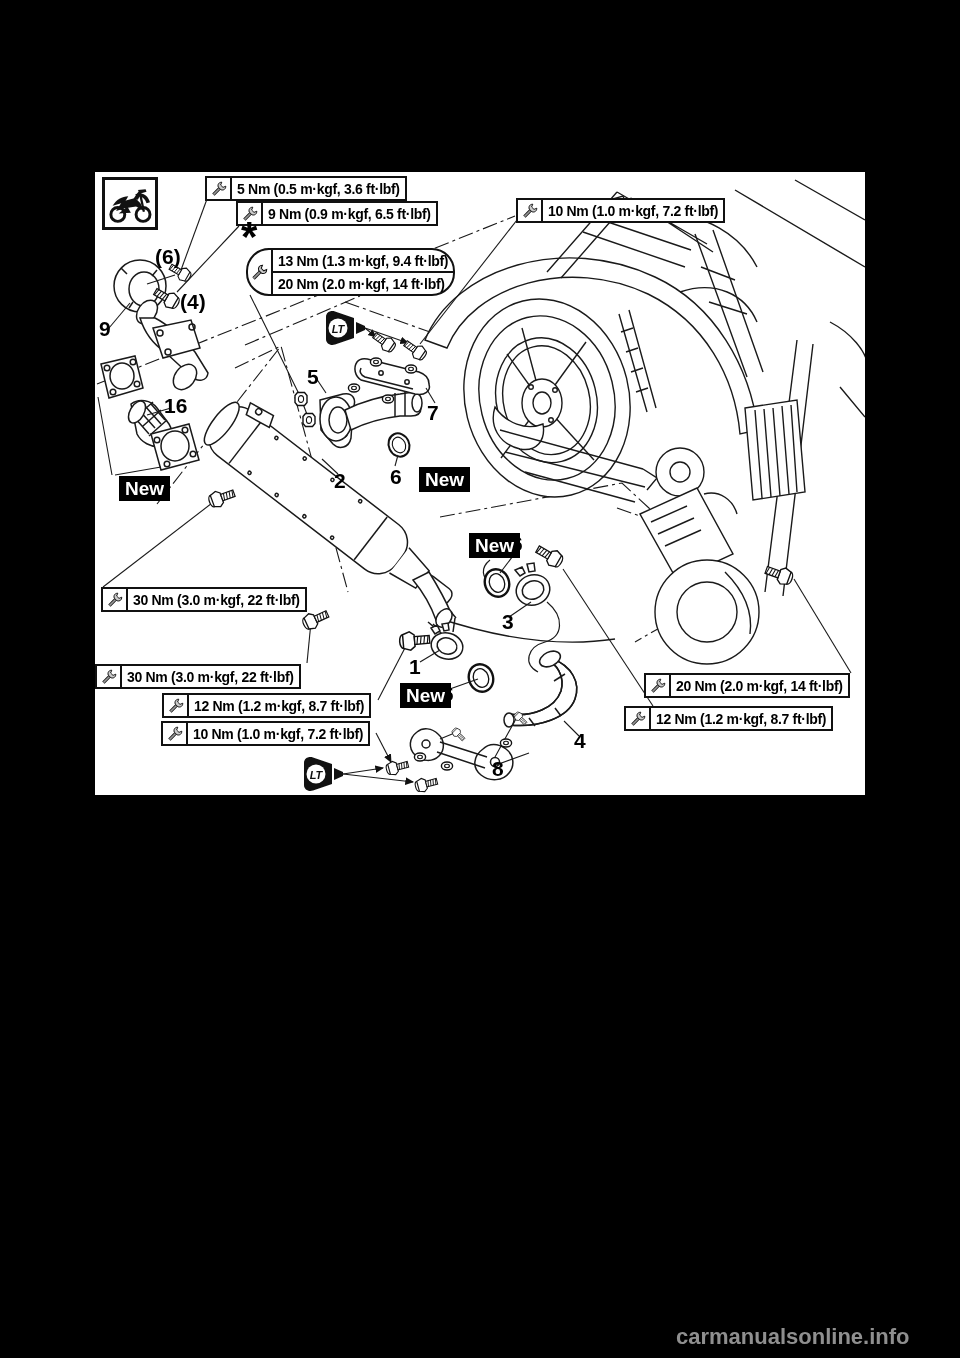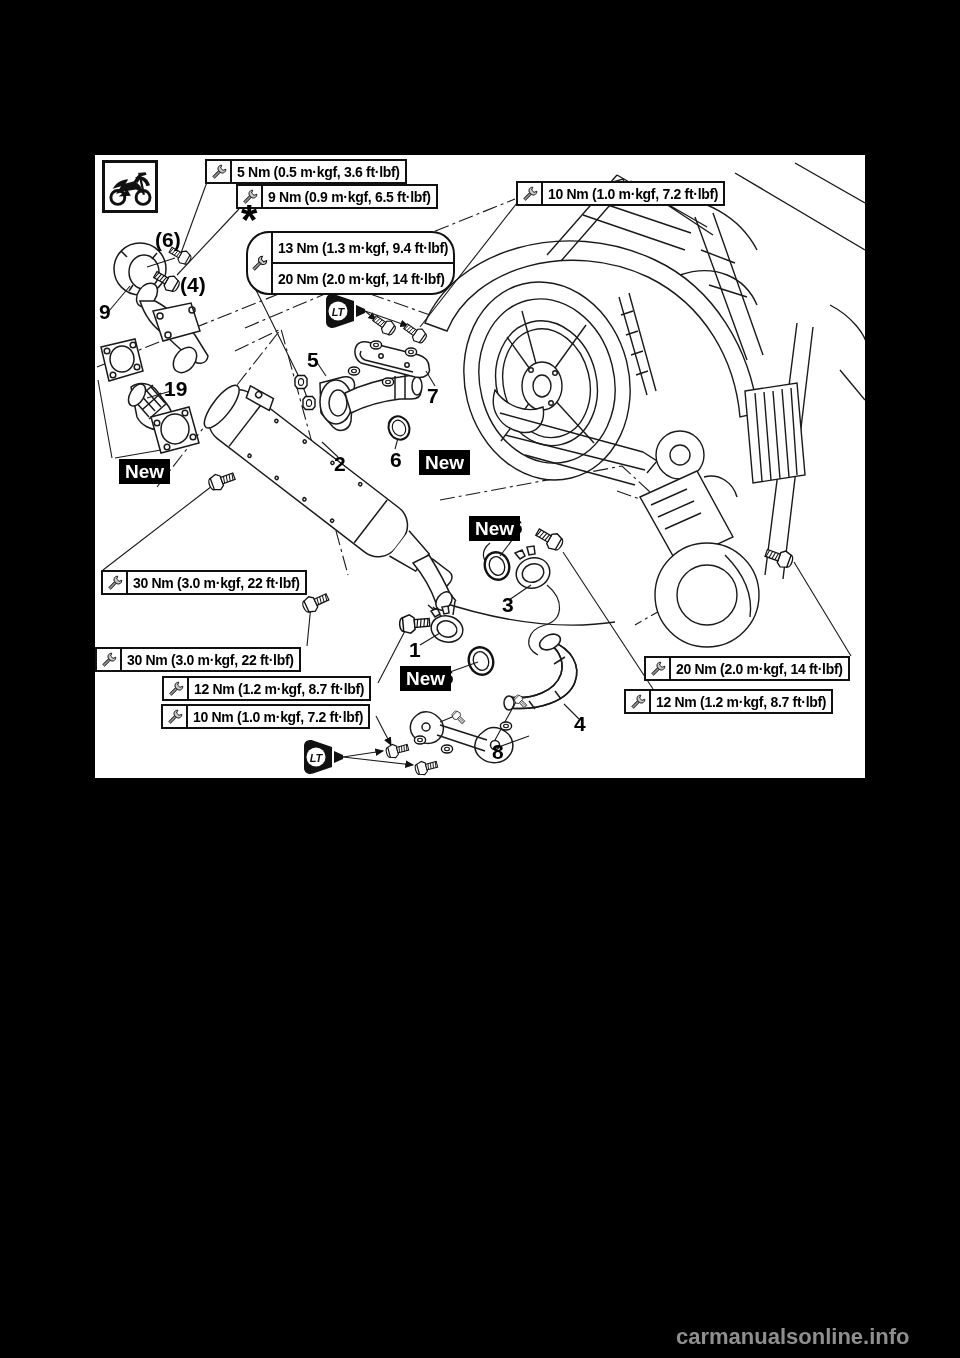--- a/index.html
+++ b/index.html
@@ -1,28 +1,28 @@
 <!DOCTYPE html>
 <html><head>
 <meta charset="utf-8">
 <style>
   html,body{margin:0;padding:0;}
   body{width:960px;height:1358px;background:#000;position:relative;overflow:hidden;
        font-family:"Liberation Sans",sans-serif;}
-  .panel{position:absolute;left:95px;top:155px;width:770px;height:623px;background:#fff;}
+  .panel{position:absolute;left:95px;top:172px;width:770px;height:623px;background:#fff;}
   .art{position:absolute;left:0;top:0;width:770px;height:623px;}
   .moto{position:absolute;left:7px;top:5px;width:56px;height:53px;border:3px solid #111;
         background:#fff;box-sizing:border-box;display:flex;align-items:center;justify-content:center;}
   .callout{position:absolute;display:flex;align-items:stretch;background:#fff;
            border:2.5px solid #111;height:25px;box-sizing:border-box;}
   .c-icon{width:23px;border-right:2px solid #111;display:flex;align-items:center;
           justify-content:center;flex:none;}
   .c-text{font-weight:bold;font-size:14px;letter-spacing:-0.3px;padding:0 5px;
           white-space:nowrap;display:flex;align-items:center;color:#000;}
-  .callout.double{height:64px;border-radius:23px;}
+  .callout.double{height:48px;border-radius:23px;}
   .c-col{display:flex;flex-direction:column;}
   .c-col .c-text{flex:1;border-bottom:2px solid #111;}
   .c-col .c-text:last-child{border-bottom:none;}
   .plabel{position:absolute;font-weight:bold;font-size:21px;color:#000;line-height:1;}
   .badge{position:absolute;background:#000;color:#fff;font-weight:bold;font-size:19px;
          height:25px;padding:0 6px;display:flex;align-items:center;line-height:1;margin-left:8px;}
   .asterisk{position:absolute;font-weight:bold;font-size:42px;color:#000;line-height:0.6;}
   .lt{position:absolute;font-style:italic;}
   .watermark{position:absolute;left:676px;top:1324px;font-size:22px;font-weight:bold;
              color:#8f8f8f;}
@@ -380,21 +380,21 @@
         </svg>
     </span>
     <span class="c-text">12 Nm (1.2 m·kgf, 8.7 ft·lbf)</span>
   </div>
 
   <div class="asterisk" style="left:146px;top:52px;">*</div>
 
   <div class="plabel" style="left:60px;top:74px;">(6)</div>
   <div class="plabel" style="left:85px;top:119px;">(4)</div>
   <div class="plabel" style="left:4px;top:146px;">9</div>
-  <div class="plabel" style="left:69px;top:223px;">19</div>
+  <div class="plabel" style="left:69px;top:223px;">16</div>
   <div class="plabel" style="left:212px;top:194px;">5</div>
   <div class="plabel" style="left:332px;top:230px;">7</div>
   <div class="plabel" style="left:239px;top:298px;">2</div>
   <div class="plabel" style="left:295px;top:294px;">6</div>
   <div class="plabel" style="left:416px;top:361px;">6</div>
   <div class="plabel" style="left:407px;top:439px;">3</div>
   <div class="plabel" style="left:314px;top:484px;">1</div>
   <div class="plabel" style="left:347px;top:511px;">6</div>
   <div class="plabel" style="left:479px;top:558px;">4</div>
   <div class="plabel" style="left:397px;top:586px;">8</div>

